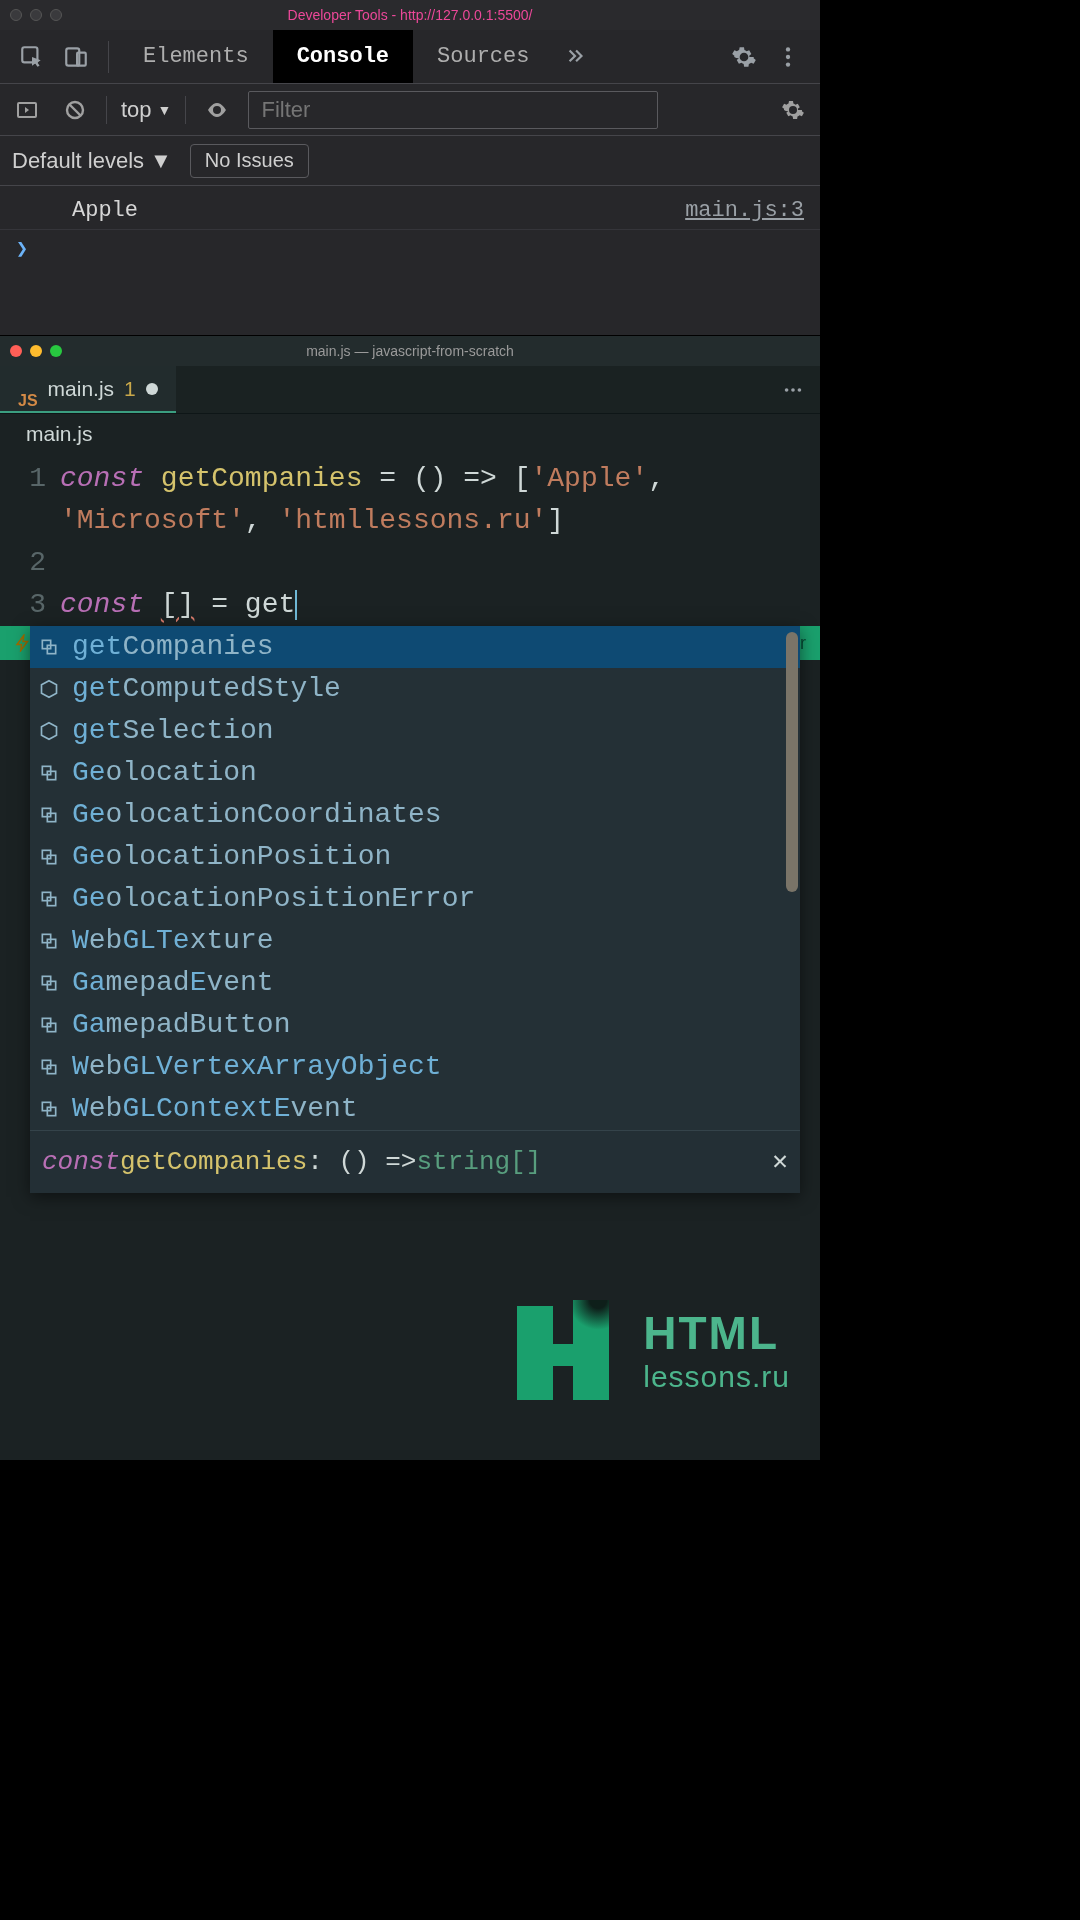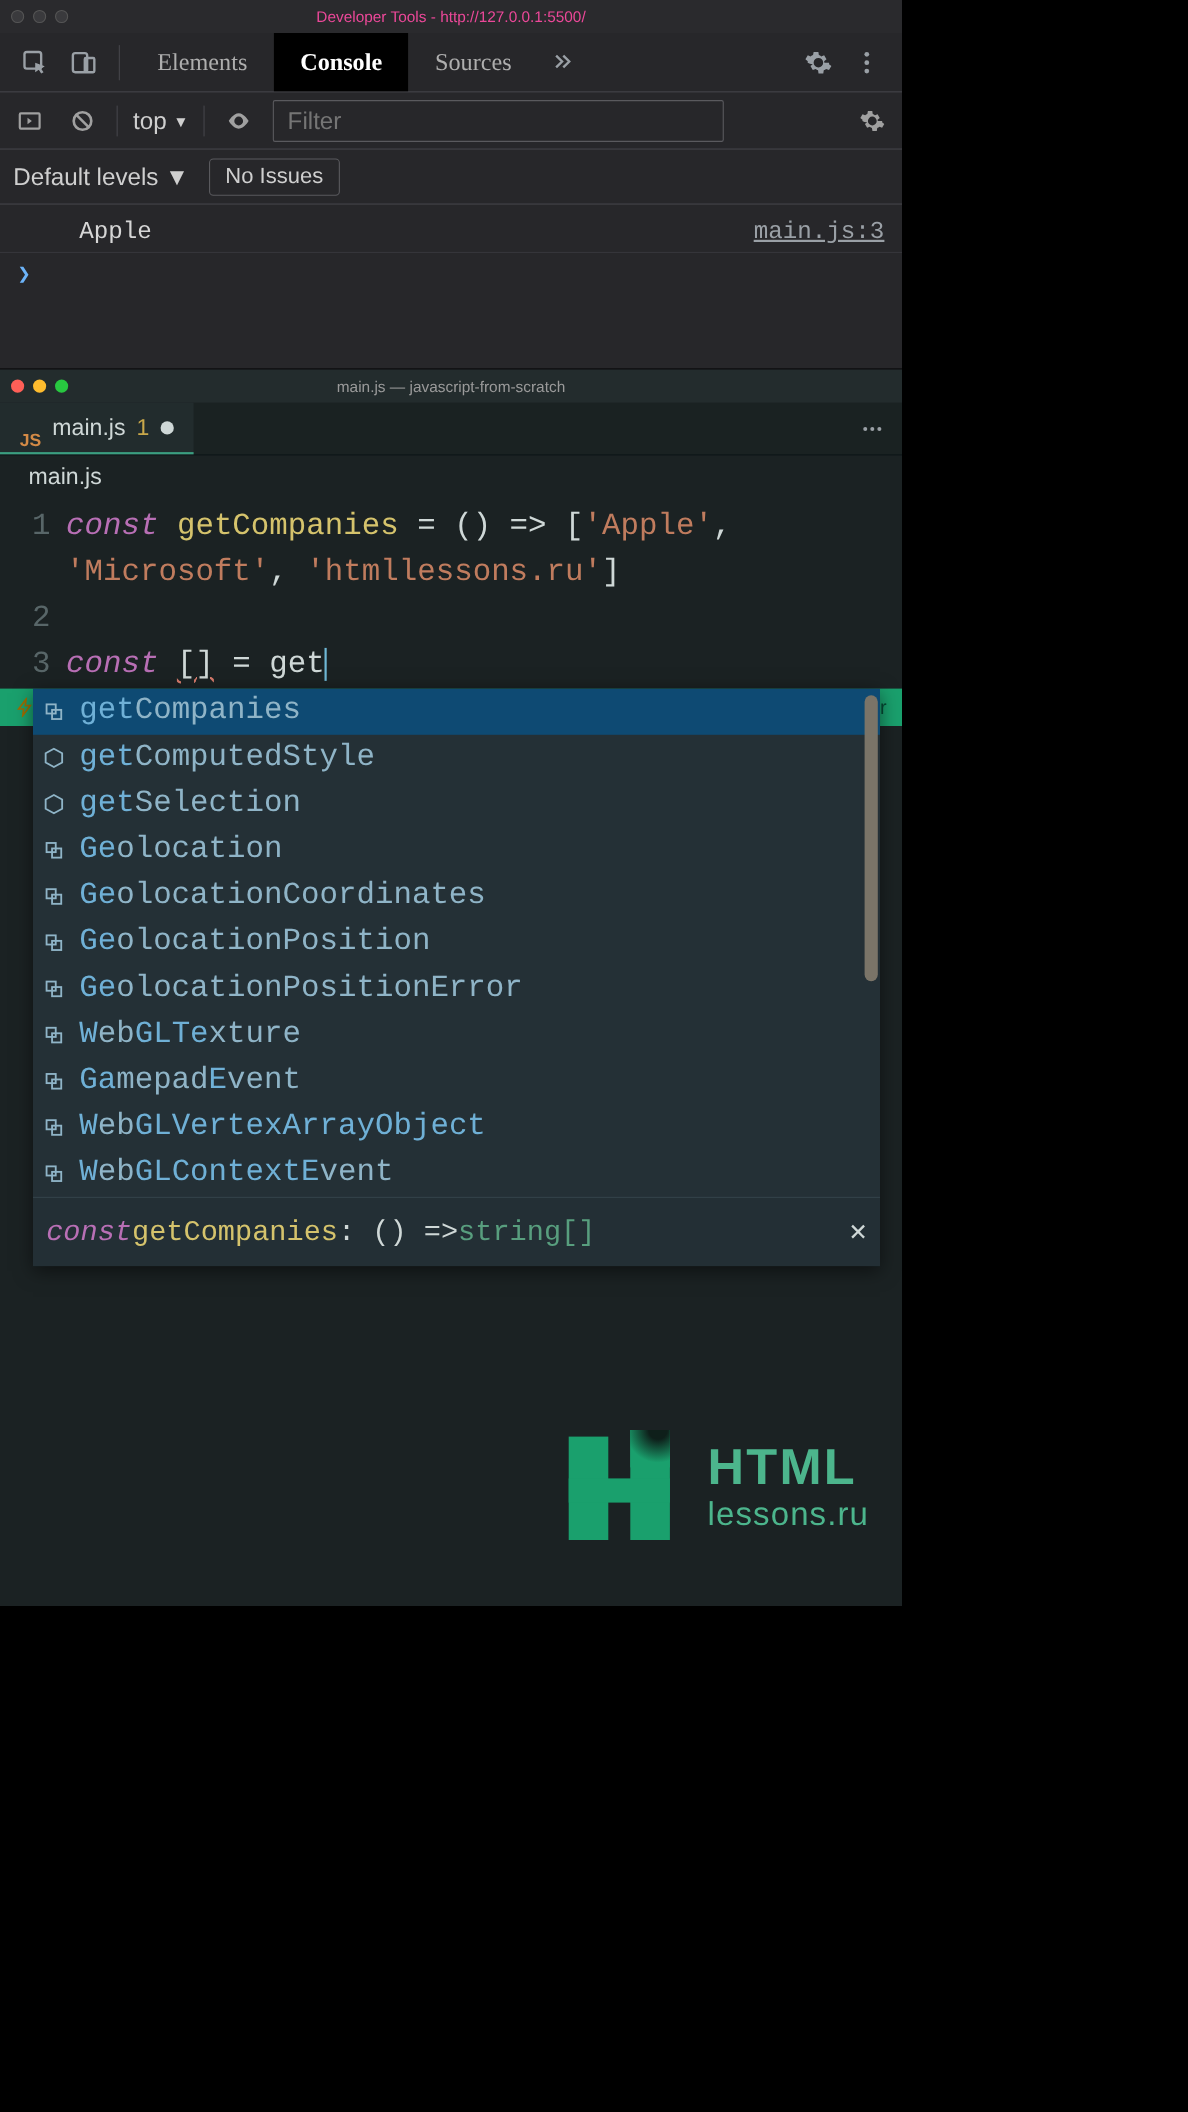--- a/index.html
+++ b/index.html
@@ -59,21 +59,21 @@
   .dot.red { background: #3a3a3d; border:1px solid #555; }
   .dot.yel { background: #3a3a3d; border:1px solid #555;}
   .dot.grn { background: #3a3a3d; border:1px solid #555;}
 
   .dt-tabs {
     height: 54px;
     display: flex; align-items: center;
     border-bottom: 1px solid var(--devtools-border);
     padding: 0 10px;
     gap: 0;
-    font-family: Liberation Serif, serif;
+    font-family: Liberation Mono, monospace;
   }
   .dt-iconbtn {
     width: 44px; height: 44px;
     display: flex; align-items: center; justify-content: center;
     color: #9aa0a6;
     border-radius: 4px;
   }
   .dt-iconbtn svg { width: 26px; height: 26px; }
   .dt-tab {
     padding: 0 24px;
@@ -534,20 +534,29 @@
               </span>
               <span class="ac-text"><span class="match">Ga</span>mepad<span class="match">E</span>vent</span>
             </div>
             <div class="ac-item">
               <span class="ac-icon">
                 <svg viewBox="0 0 24 24" fill="none" stroke="currentColor" stroke-width="2">
                   <rect x="4" y="4" width="10" height="10"></rect>
                   <rect x="10" y="10" width="10" height="10"></rect>
                 </svg>
               </span>
+              <span class="ac-text"><span class="match">Ga</span>mepadButton</span>
+            </div>
+            <div class="ac-item">
+              <span class="ac-icon">
+                <svg viewBox="0 0 24 24" fill="none" stroke="currentColor" stroke-width="2">
+                  <rect x="4" y="4" width="10" height="10"></rect>
+                  <rect x="10" y="10" width="10" height="10"></rect>
+                </svg>
+              </span>
               <span class="ac-text"><span class="match">W</span>eb<span class="match">GLVertexArrayObject</span></span>
             </div>
             <div class="ac-item">
               <span class="ac-icon">
                 <svg viewBox="0 0 24 24" fill="none" stroke="currentColor" stroke-width="2">
                   <rect x="4" y="4" width="10" height="10"></rect>
                   <rect x="10" y="10" width="10" height="10"></rect>
                 </svg>
               </span>
               <span class="ac-text"><span class="match">W</span>eb<span class="match">GLContextE</span>vent</span>

